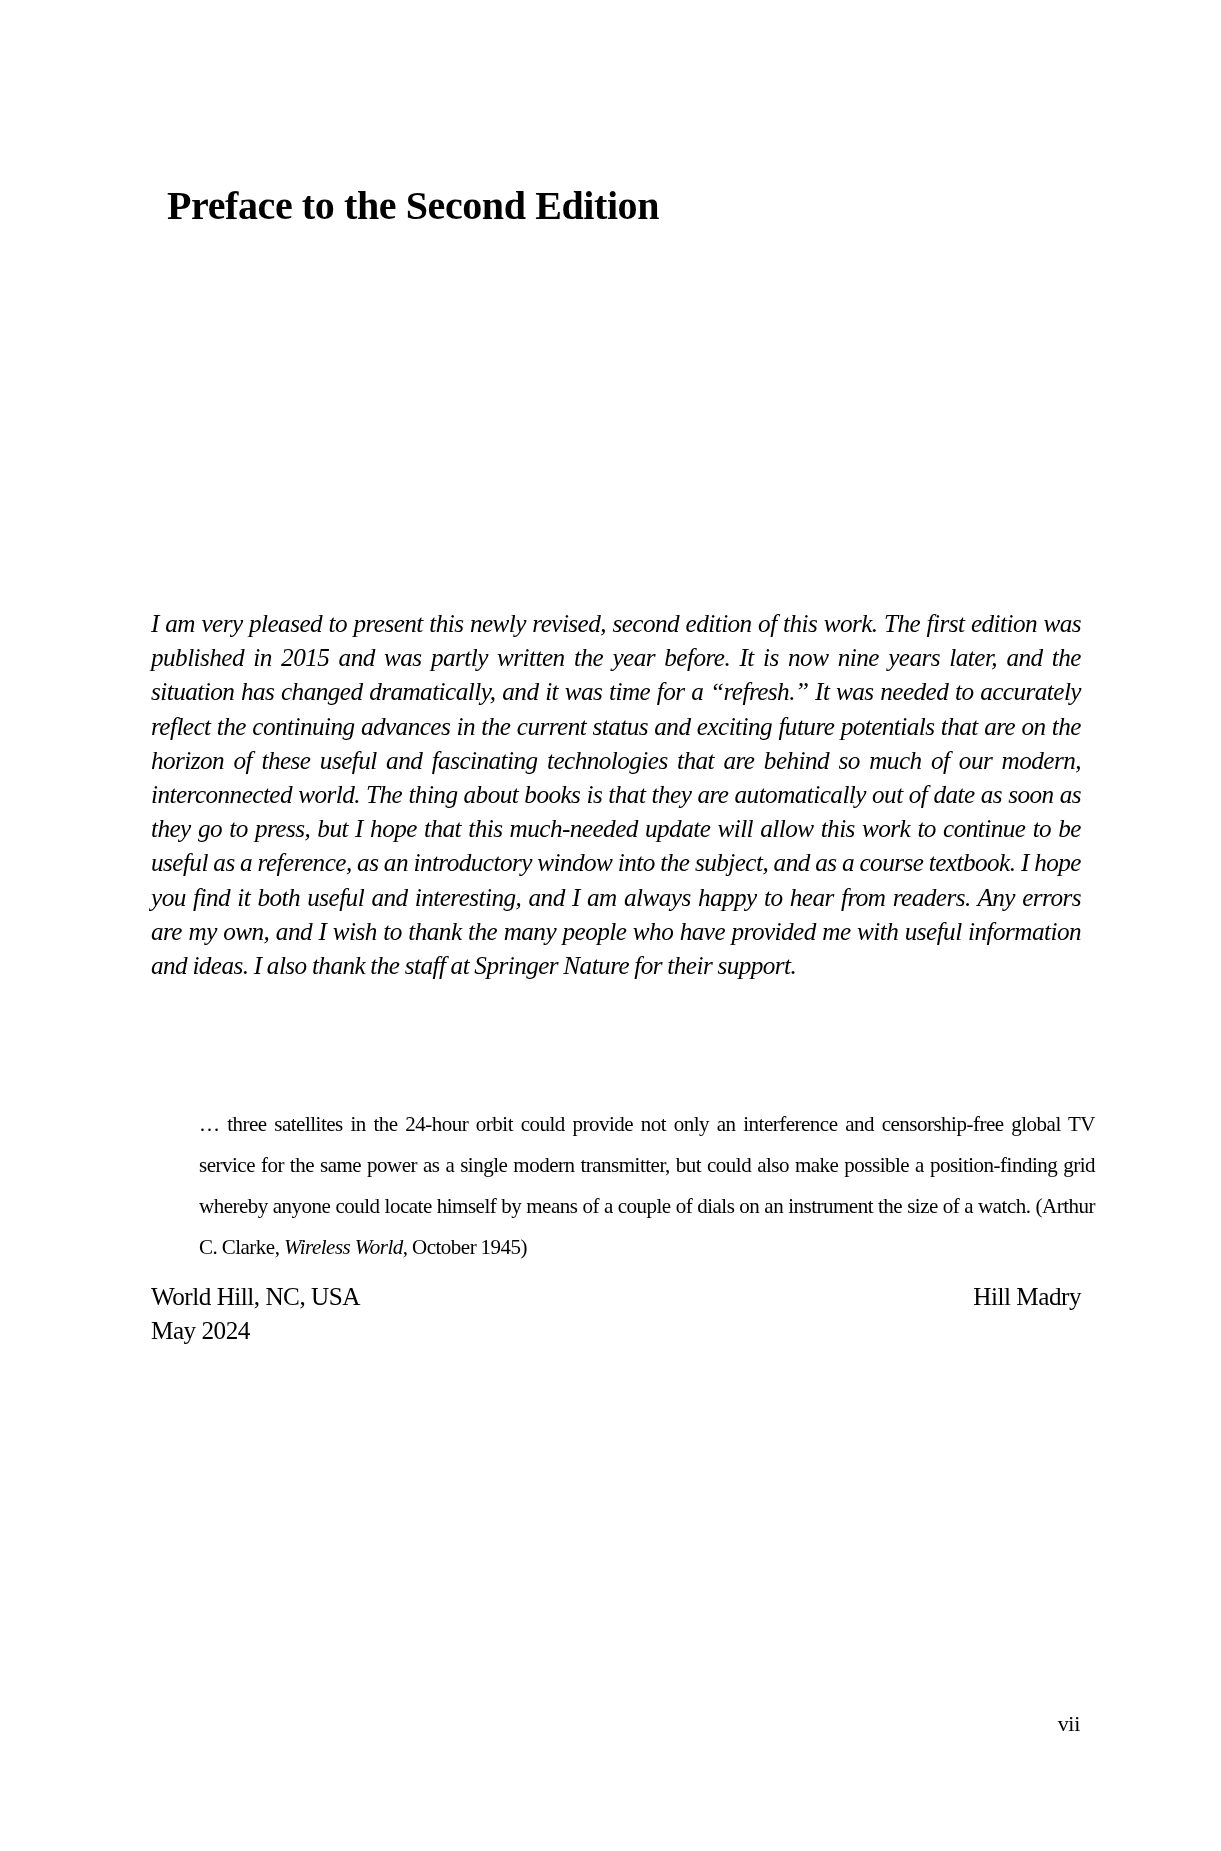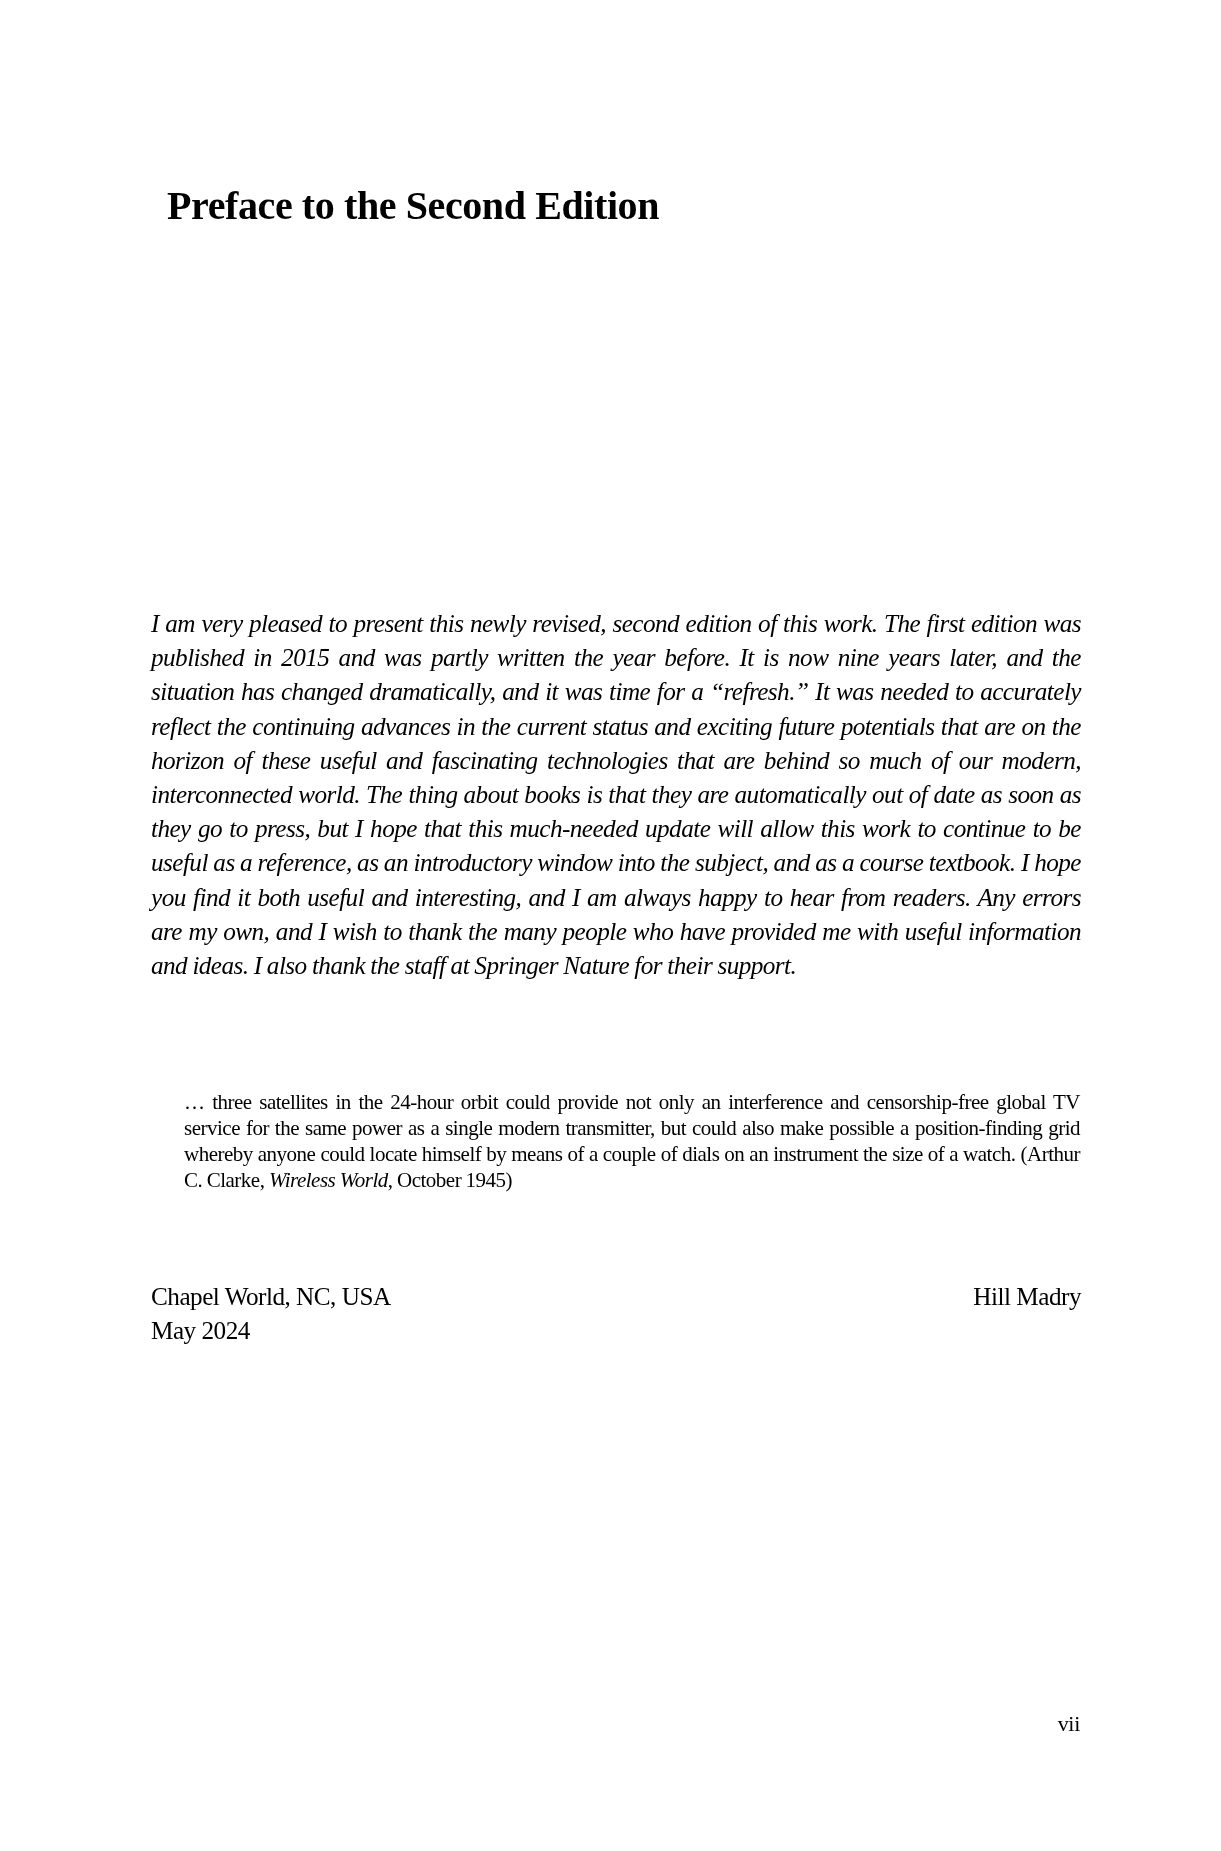--- a/index.html
+++ b/index.html
@@ -37,23 +37,23 @@
       letter-spacing: -0.55px;
       word-spacing: -0.5px;
       hyphens: manual;
       font-style: italic;
     }
     .epigraph {
       position: absolute;
       left: 184px;
       top: 1089px;
       width: 896px;
-      margin: 0;
+      margin: 15px;
       font-size: 21px;
-      line-height: 26px;
+      line-height: 41px;
       text-align: justify;
       letter-spacing: -0.5px;
       word-spacing: -0.3px;
       font-family: Liberation Serif, serif;
     }
     .epigraph .source-title {
       font-style: italic;
     }
     .signature {
       position: absolute;
@@ -89,19 +89,19 @@
 <body>
 
 <h1 class="page-title">Preface to the Second Edition</h1>
 
 <p class="body-text">I am very pleased to present this newly revised, second edition of this work. The first edition was published in 2015 and was partly written the year before. It is now nine years later, and the situation has changed dramatically, and it was time for a “refresh.” It was needed to accurately reflect the continuing advances in the current status and exciting future potentials that are on the horizon of these useful and fas­cinating technologies that are behind so much of our modern, interconnected world. The thing about books is that they are automatically out of date as soon as they go to press, but I hope that this much-needed update will allow this work to continue to be useful as a reference, as an introductory window into the subject, and as a course textbook. I hope you find it both useful and interesting, and I am always happy to hear from readers. Any errors are my own, and I wish to thank the many people who have provided me with useful information and ideas. I also thank the staff at Springer Nature for their support.</p>
 
 <blockquote class="epigraph"><span>… three satellites in the 24-hour orbit could provide not only an interference and censorship-free global TV service for the same power as a single modern transmitter, but could also make possible a position-finding grid whereby anyone could locate himself by means of a couple of dials on an instrument the size of a watch. (Arthur C. Clarke, </span><span class="source-title">Wireless World</span><span>, October 1945)</span></blockquote>
 
 <div class="signature">
   <div class="sig-left">
-    <div>Chapel World, NC, USA</div>
+    <div>World Hill, NC, USA</div>
     <div>May 2024</div>
   </div>
   <div class="sig-right">Hill Madry</div>
 </div>
 
 <div class="page-number">vii</div>
 
 </body></html>

